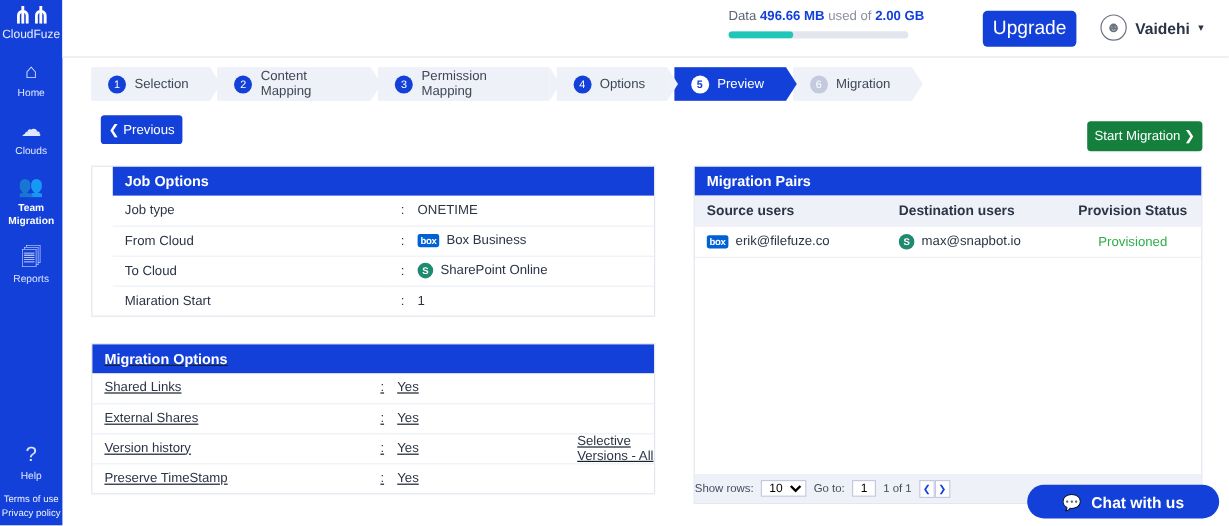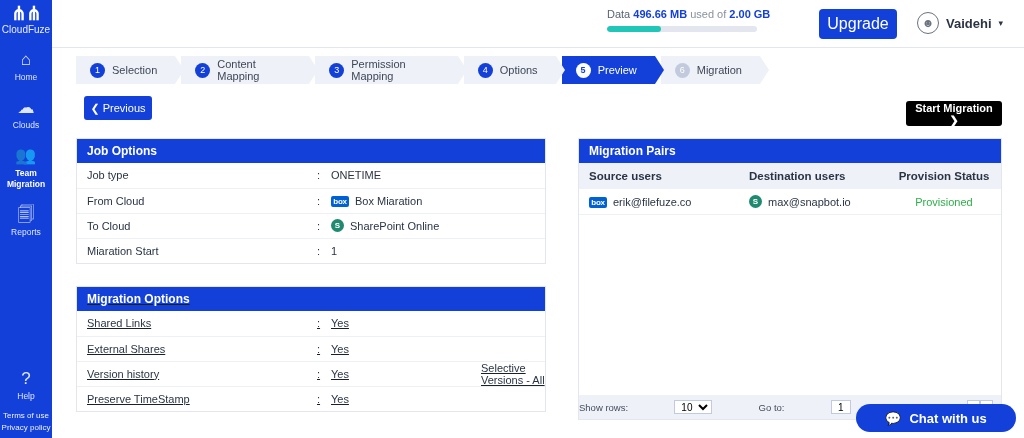--- a/index.html
+++ b/index.html
@@ -79,31 +79,31 @@
   .step.pending .num { background:#c3cade; color:#ffffff; }
 
   
   .prev-btn {
     position:absolute; left:84px; top:96px; width:68px; height:24px;
     background:#1340d8; color:#fff; border:none; border-radius:3px;
     font-size:11px; cursor:pointer;
   }
   .start-btn {
     position:absolute; left:906px; top:101px; width:96px; height:25px;
-    background:#000000; color:#fff; border:none; border-radius:3px;
-    font-size:11px; cursor:pointer;font-weight:bold;
+    background:#15803d; color:#fff; border:none; border-radius:3px;
+    font-size:11px; cursor:pointer;
   }
 
   
   .panel { position:absolute; background:#ffffff; border:1px solid #e3e6ef; }
   .panel-head {
     background:#1340d8; color:#fff; height:24px; line-height:24px;
     padding-left:10px; font-size:12px; font-weight:700;
   }
-  #job-options { left:76px; top:138px; width:470px; }
+  #job-options { left:76px; top:138px; width:470px;padding-left:17px; }
   #migration-options { left:76px; top:286px; width:470px;text-decoration:underline; }
   #migration-pairs { left:578px; top:138px; width:424px; height:282px; }
 
   table.kv { width:100%; border-collapse:collapse; }
   table.kv td {
     height:25px; font-size:11px; color:#2b3445;
     border-bottom:1px solid #edf0f6; padding:0 0 0 10px;
     vertical-align:middle;
   }
   table.kv tr:last-child td { border-bottom:none; }
@@ -133,21 +133,21 @@
   .mp-head > div, .mp-row > div { padding-left:10px; }
   .col-src { width:160px; }
   .col-dst { width:150px; }
   .col-sts { width:110px; text-align:center; padding-left:0 !important; }
   .mp-row { display:flex; height:26px; align-items:center; font-size:11px; color:#2b3445; border-bottom:1px solid #edf0f6; }
   .status-ok { color:#2fae4a; font-size:11px; }
   .mp-body { height:196px; }
 
   .mp-foot {
     position:absolute; left:0; bottom:0; width:100%; height:24px;
-    background:#eef1f8; display:flex; align-items:center; justify-content:space-between;
+    background:#eef1f8; display:flex; align-items:center; justify-content:flex-start;
     gap:6px; padding-right:8px; font-size:9.5px; color:#444c5c;
   }
   .mp-foot select, .mp-foot input {
     font-size:10px; height:14px; border:1px solid #c3cade; background:#fff; padding:0 2px;
   }
   .mp-foot input { width:20px; text-align:center; }
   .pager { display:flex; }
   .pager button {
     width:13px; height:15px; border:1px solid #c3cade; background:#fff;
     font-size:8px; line-height:13px; padding:0; cursor:pointer; color:#1340d8;
@@ -256,21 +256,21 @@
       <tbody>
           <tr>
         <td class="k">Job type</td>
         <td class="c">:</td>
         <td class="v">ONETIME</td>
       </tr>
       <tr>
         <td class="k">From Cloud</td>
         <td class="c">:</td>
         <td class="v">
-          <span class="mini-logo box-logo">box</span><span class="dot-label">Box Miaration</span>
+          <span class="mini-logo box-logo">box</span><span class="dot-label">Box Business</span>
         </td>
       </tr>
       <tr>
         <td class="k">To Cloud</td>
         <td class="c">:</td>
         <td class="v">
           <span class="mini-logo sp-logo">S</span><span class="dot-label">SharePoint Online</span>
         </td>
       </tr>
       <tr>

